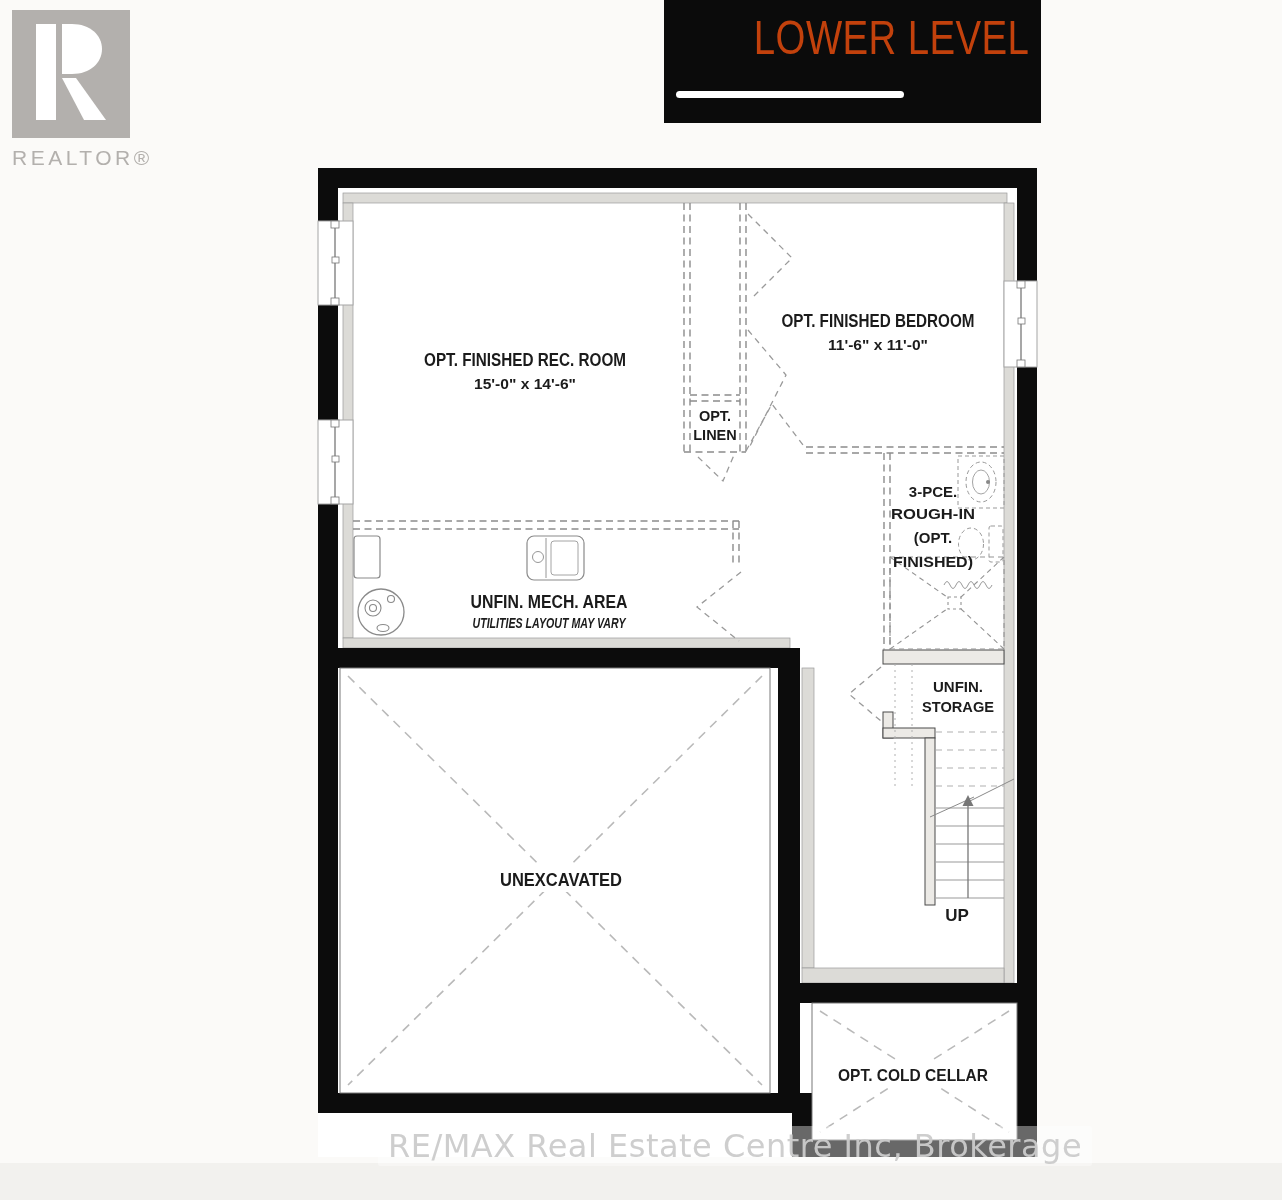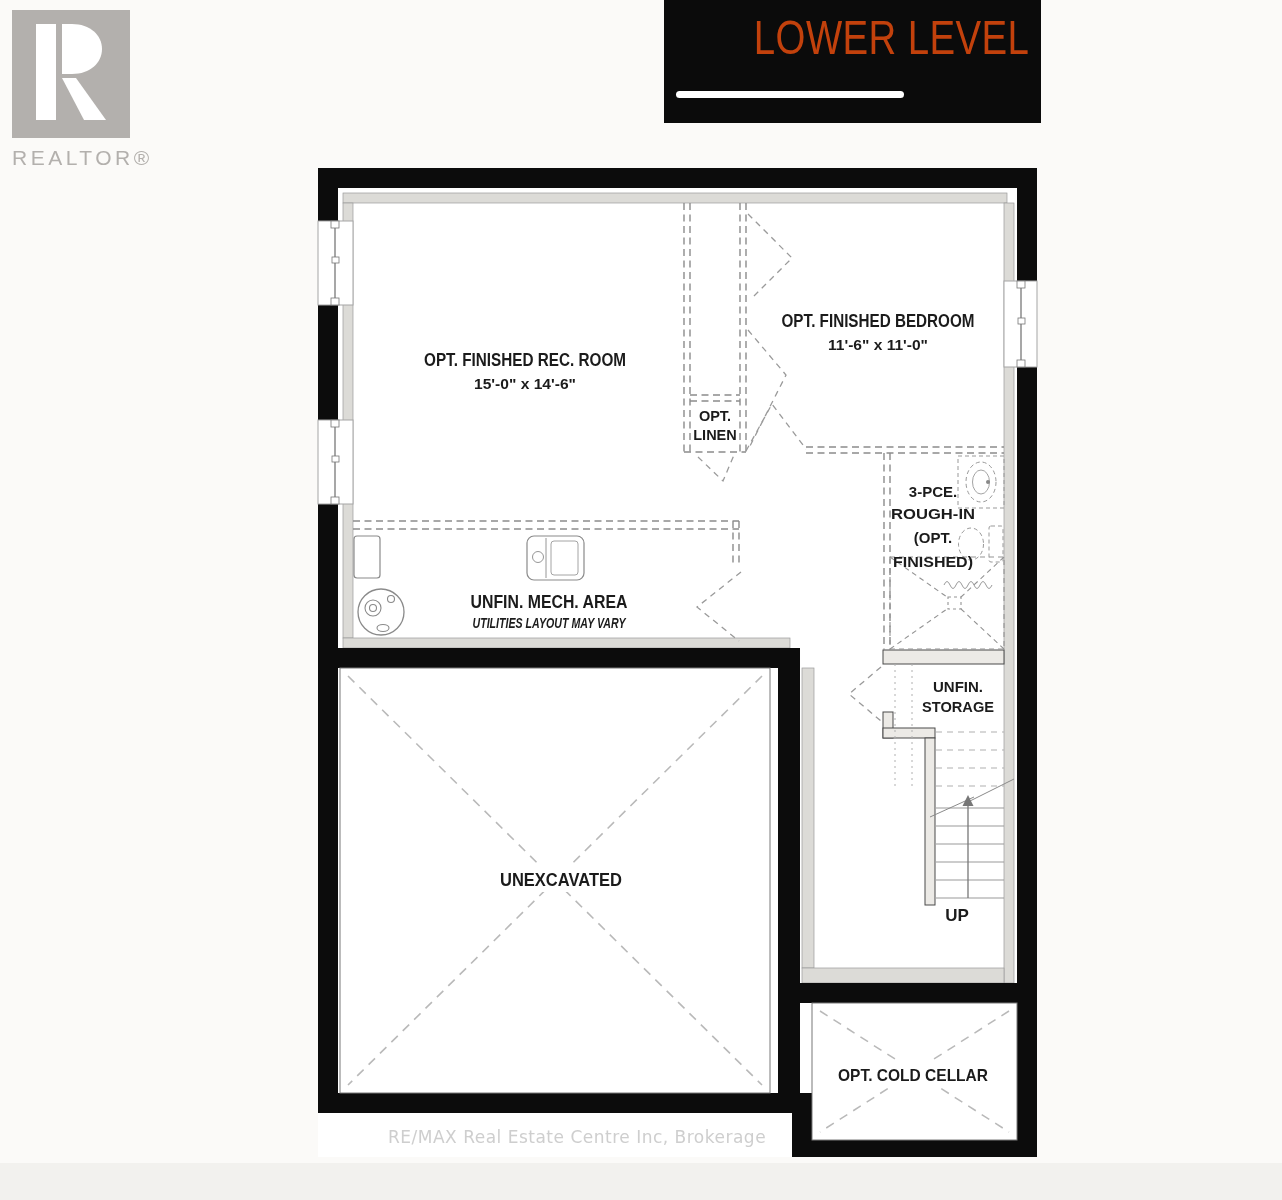--- a/index.html
+++ b/index.html
@@ -33,21 +33,21 @@
   
   .plan{position:absolute;left:0;top:0;}
 
   
   .bottom-strip{
     position:absolute;left:0;top:1163px;width:1282px;height:37px;
     background:#f2f1ee;
   }
   .watermark{
     position:absolute;left:378px;top:1126px;
-    font-family:"DejaVu Sans",sans-serif;font-size:17px;color:rgba(203,203,203,.95);
+    font-family:"DejaVu Sans",sans-serif;font-size:32px;color:rgba(203,203,203,.95);
     background:rgba(255,255,255,.38);border-radius:2px;
     padding:1px 10px;letter-spacing:.5px;white-space:nowrap;
   }
 
   svg text{font-family:"Liberation Sans",sans-serif;font-weight:700;fill:#1b1b1b;}
   svg text.italic{font-style:italic;}
 </style>
 </head>
 <body>
 

